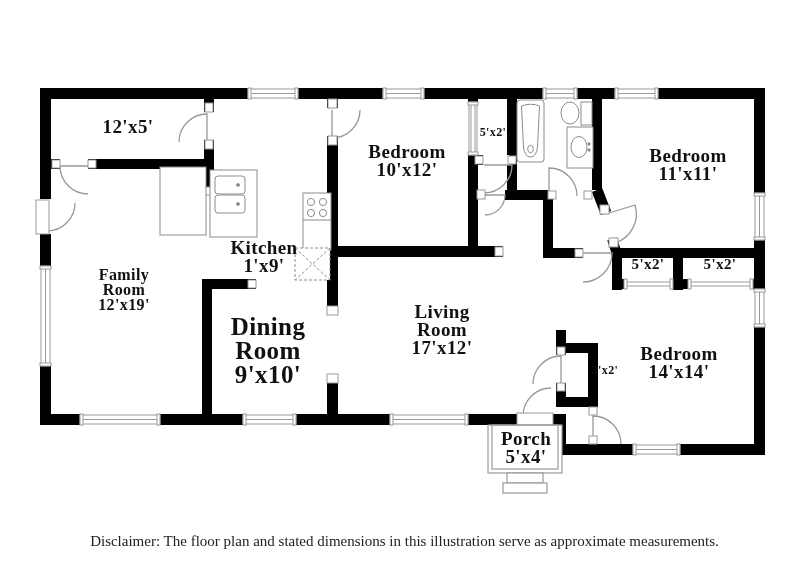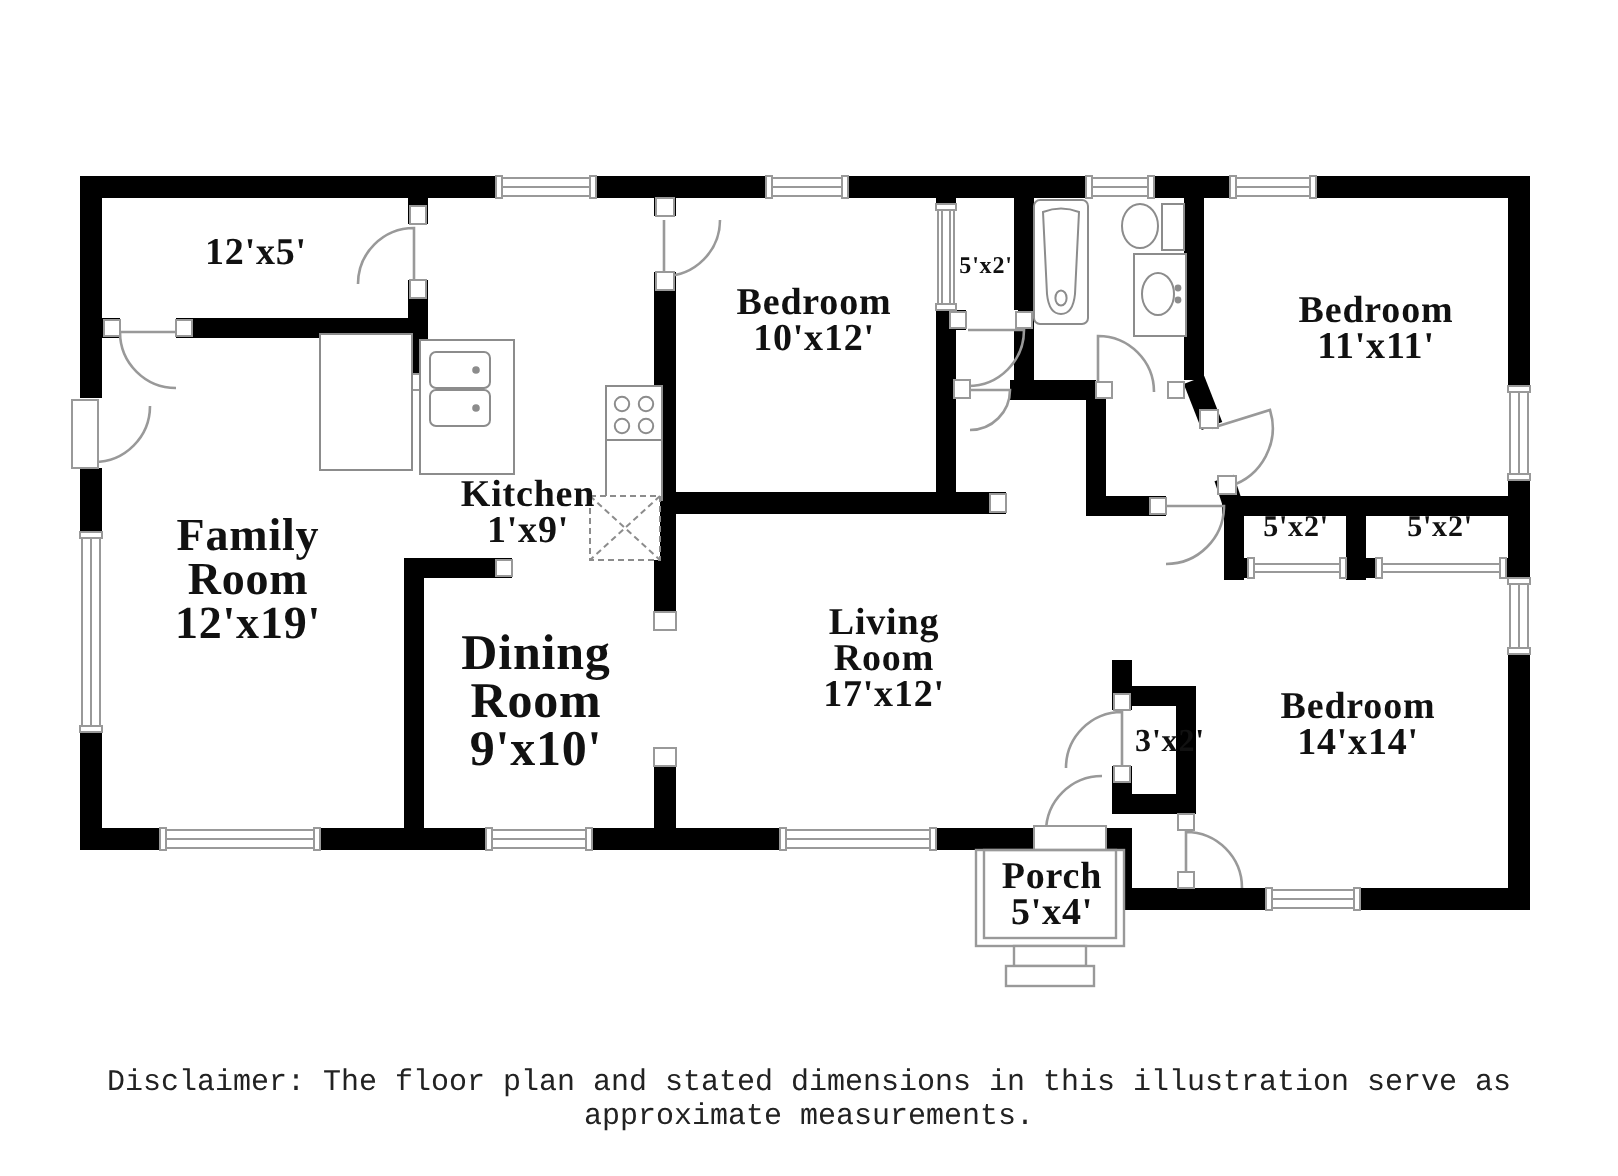--- a/index.html
+++ b/index.html
@@ -1,19 +1,19 @@
 <!DOCTYPE html>
 <html><head>
 <meta charset="utf-8">
 <style>
   html,body{margin:0;padding:0;background:#fff;}
   #canvas{position:relative;width:809px;height:588px;background:#fff;overflow:hidden;font-family:"Liberation Serif",serif;}
   svg{position:absolute;left:0;top:0;}
   .lbl{position:absolute;transform:translate(-50%,-50%);text-align:center;font-weight:bold;color:#111;white-space:pre-line;line-height:0.95;letter-spacing:0.4px;}
-  .disc{position:absolute;width:100%;text-align:center;color:#222;font-size:15px;font-family:Liberation Mono, monospace;}
+  .disc{position:absolute;width:100%;text-align:center;color:#222;font-size:15px;}
 </style>
 </head>
 <body>
 
 <div id="canvas">
 <svg width="809" height="588" viewBox="0 0 809 588">
 
   <g fill="#000">
     <rect x="40" y="88" width="725" height="11"></rect>
     <rect x="40" y="88" width="11" height="337"></rect>
@@ -244,36 +244,36 @@
     <rect x="567" y="127" width="26" height="41"></rect>
     <ellipse cx="579" cy="147" rx="8" ry="10.5" fill="none"></ellipse>
     <circle cx="589" cy="144" r="1.2" fill="#8c8c8c"></circle>
     <circle cx="589" cy="150" r="1.2" fill="#8c8c8c"></circle>
   </g>
 </svg>
 
   <div class="lbl" style="left:128px;top:127px;font-size:19px">12'x5'</div>
   <div class="lbl" style="left:264px;top:257px;font-size:19px">Kitchen
 1'x9'</div>
-  <div class="lbl" style="left:124px;top:290px;font-size:23px">Family
+  <div class="lbl" style="left:124px;top:290px;font-size:16px">Family
 Room
 12'x19'</div>
   <div class="lbl" style="left:268px;top:351px;font-size:25px">Dining
 Room
 9'x10'</div>
   <div class="lbl" style="left:407px;top:161px;font-size:19px">Bedroom
 10'x12'</div>
   <div class="lbl" style="left:442px;top:330px;font-size:19px">Living
 Room
 17'x12'</div>
   <div class="lbl" style="left:688px;top:165px;font-size:19px">Bedroom
 11'x11'</div>
   <div class="lbl" style="left:679px;top:363px;font-size:19px">Bedroom
 14'x14'</div>
   <div class="lbl" style="left:526px;top:448px;font-size:19px">Porch
 5'x4'</div>
   <div class="lbl" style="left:493px;top:133px;font-size:12px">5'x2'</div>
   <div class="lbl" style="left:648px;top:264px;font-size:15px">5'x2'</div>
   <div class="lbl" style="left:720px;top:264px;font-size:15px">5'x2'</div>
-  <div class="lbl" style="left:585px;top:371px;font-size:16px">3'x2'</div>
+  <div class="lbl" style="left:605px;top:371px;font-size:12px">3'x2'</div>
 
   <div class="disc" style="top:533px">Disclaimer: The floor plan and stated dimensions in this illustration serve as approximate measurements.</div>
 </div>
 
 </body></html>

